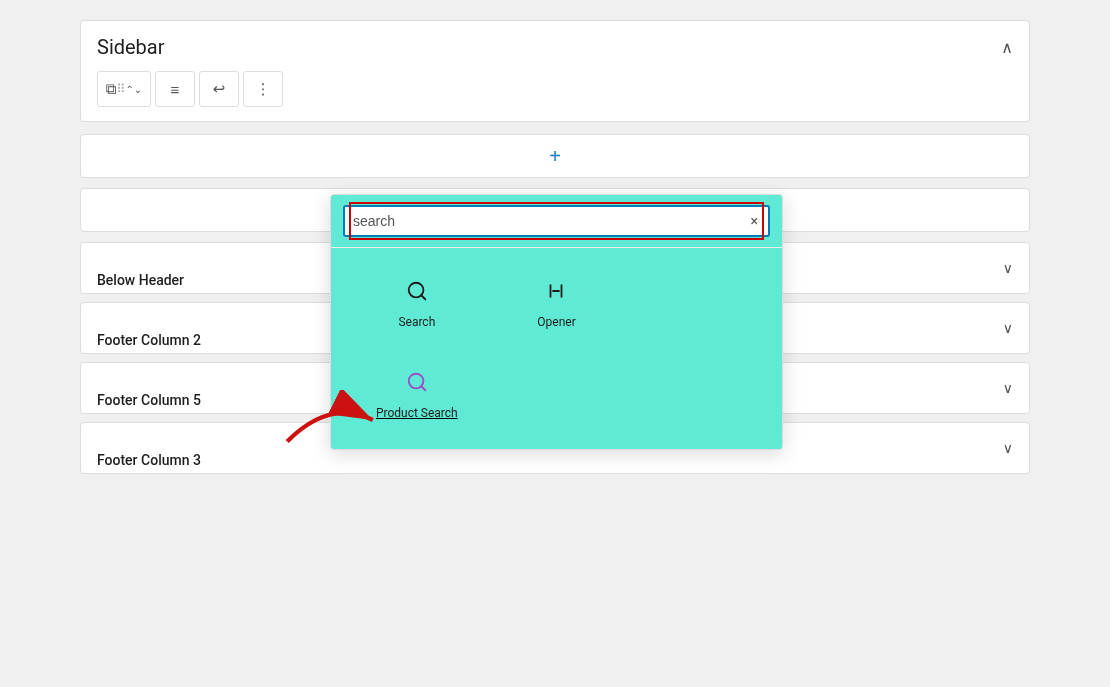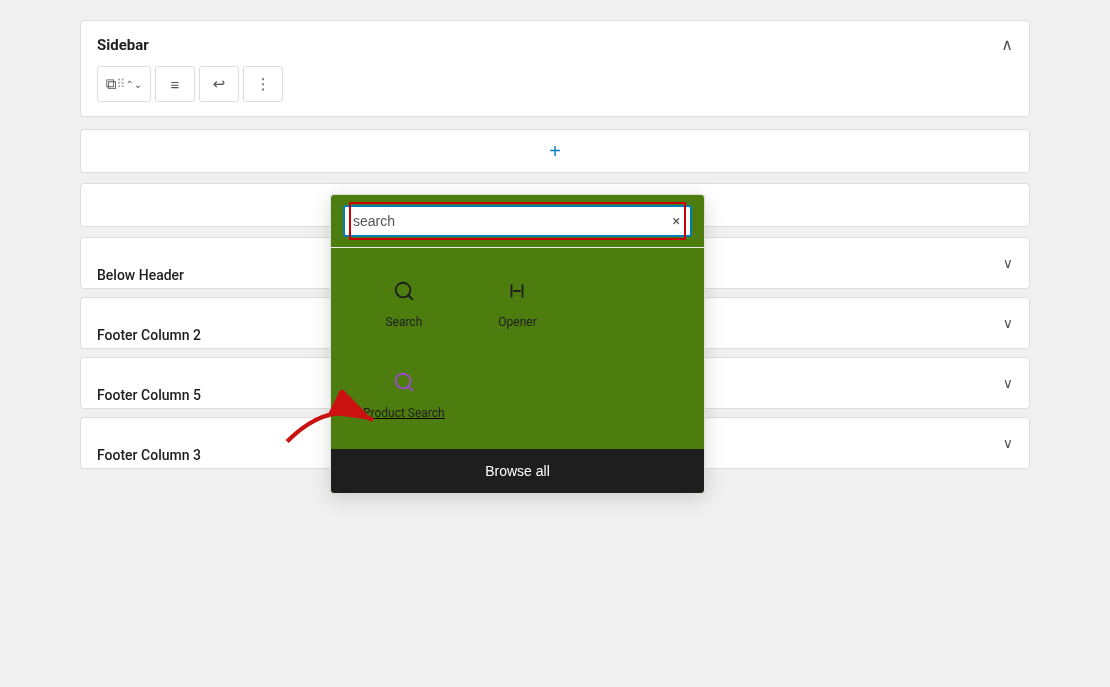--- a/index.html
+++ b/index.html
@@ -27,22 +27,22 @@
     }
 
     .sidebar-header {
       display: flex;
       justify-content: space-between;
       align-items: center;
       margin-bottom: 12px;
     }
 
     .sidebar-title {
-      font-size: 15px;
-      font-weight: 700;
+      font-size: 20px;
+      font-weight: 400;
       color: #1e1e1e;
     }
 
     .chevron-up {
       font-size: 16px;
       color: #555;
       cursor: pointer;
     }
 
     .toolbar {
@@ -117,22 +117,22 @@
     .chevron-down {
       font-size: 14px;
       color: #555;
     }
 
     
     .search-popup {
       position: absolute;
       top: 194px;
       left: 330px;
-      width: 375px;
-      background: #4d7c0f;
+      width: 453px;
+      background: #5eead4;
       border: 1px solid #ddd;
       border-radius: 4px;
       box-shadow: 0 4px 20px rgba(0,0,0,0.15);
       z-index: 100;
     }
 
     .search-input-wrapper {
       padding: 10px 12px;
       border-bottom: 1px solid #eee;
     }
@@ -336,21 +336,20 @@
           <svg width="22" height="22" viewBox="0 0 24 24" fill="none" stroke="#9b4dca" stroke-width="2" stroke-linecap="round" stroke-linejoin="round">
             <circle cx="11" cy="11" r="8"></circle>
               <line x1="21" y1="21" x2="16.65" y2="16.65"></line>
           </svg>
         </span>
         <span class="result-label">Product Search</span>
       </div>
     </div>
 
     
-    <button class="browse-all-btn">Browse all</button>
   </div>
 
   <svg class="red-arrow" viewBox="0 0 120 70" xmlns="http://www.w3.org/2000/svg">
     <defs>
       <marker id="arrowhead" markerWidth="10" markerHeight="7" refX="10" refY="3.5" orient="auto">
         <polygon points="0 0, 10 3.5, 0 7" fill="#cc1111"></polygon>
       </marker>
     </defs>
     <path d="M10 60 Q60 10 110 35" stroke="#cc1111" stroke-width="5" fill="none" marker-end="url(#arrowhead)"></path>
   </svg>

